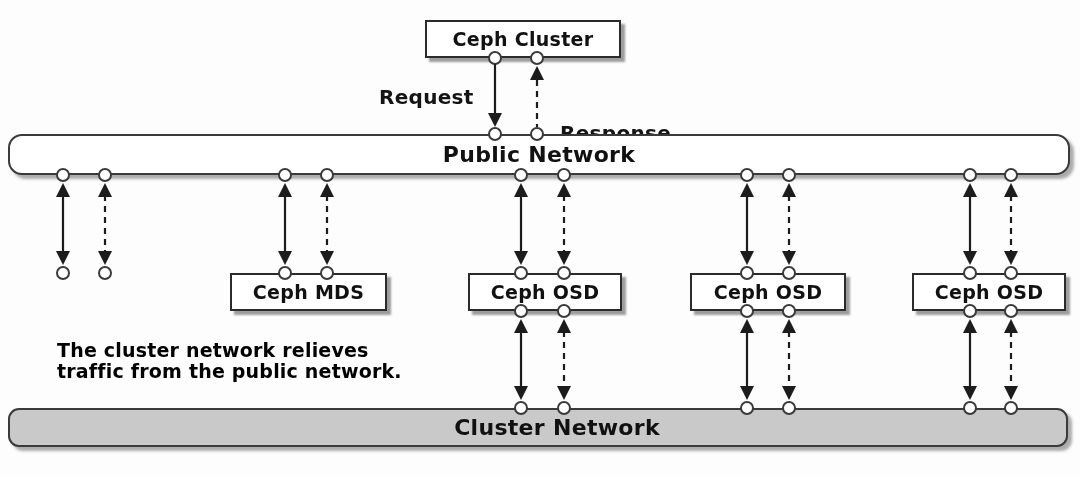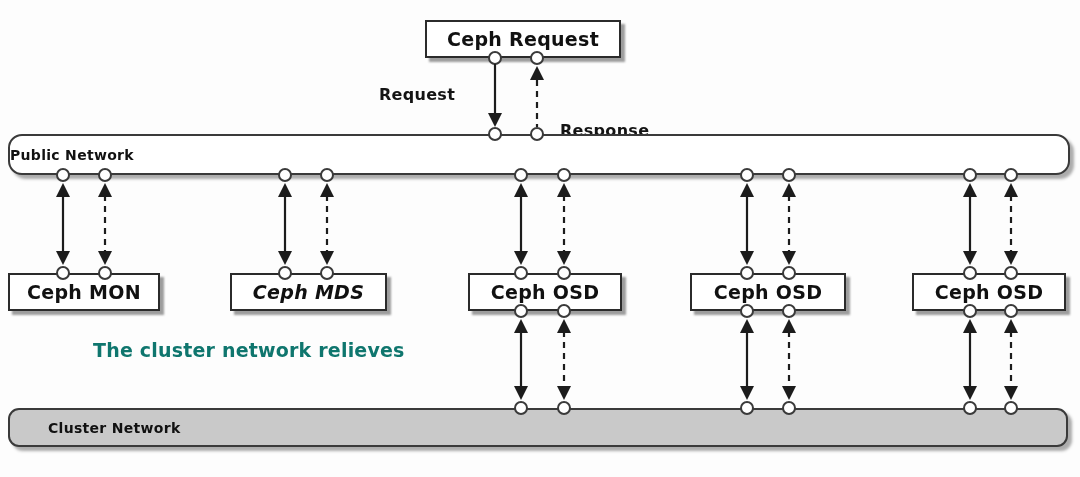--- a/index.html
+++ b/index.html
@@ -30,88 +30,86 @@
     letter-spacing: 0.3px;
   }
   .net-bar {
     position: absolute;
     box-sizing: border-box;
     border: 2px solid #3a3a3a;
     border-radius: 14px;
     box-shadow: 4px 4px 3px rgba(40,40,40,0.38);
     display: flex;
     align-items: center;
-    font-weight: bold;
-    font-size: 14px;
+    justify-content: center;
+    font-weight: bold;
+    font-size: 22px;
     color: #111111;
     letter-spacing: 0.3px;
   }
   .net-bar.public { background: #ffffff; }
   .net-bar.cluster { background: #c9c9c9; border-radius: 11px; }
   .flow-label {
     position: absolute;
     font-weight: bold;
-    font-size: 16px;
+    font-size: 20px;
     color: #141414;
     letter-spacing: 0.3px;
     white-space: nowrap;
   }
   .caption {
     position: absolute;
     font-weight: bold;
     font-size: 19px;
     line-height: 21px;
-    color: #0f766e;
+    color: #000000;
     letter-spacing: 0.2px;
     white-space: nowrap;
-    margin-left: 36px;
   }
   svg.overlay {
     position: absolute;
     left: 0;
     top: 0;
     width: 1080px;
     height: 477px;
     pointer-events: none;
   }
 </style>
 </head>
 <body>
 
 <div class="stage">
 
   <div class="node-box" style="left:425px; top:20px; width:196px; height:38px;">
-    <span>Ceph Request</span>
+    <span>Ceph Cluster</span>
   </div>
 
   <div class="flow-label" style="left:379px; top:85px;">Request</div>
   <div class="flow-label" style="left:560px; top:85px;margin-top:36px;">Response</div>
 
   <div class="net-bar public" style="left:8px; top:134px; width:1062px; height:41px;">
     <span>Public Network</span>
   </div>
 
-  <div class="node-box" style="left:8px;   top:273px; width:152px; height:38px;">
-    <span>Ceph MON</span>
-  </div>
-  <div class="node-box" style="left:230px; top:273px; width:157px; height:38px;font-style:italic;">
+  <div class="node-box" style="left:230px; top:273px; width:157px; height:38px;">
     <span>Ceph MDS</span>
   </div>
   <div class="node-box" style="left:468px; top:273px; width:154px; height:38px;">
     <span>Ceph OSD</span>
   </div>
   <div class="node-box" style="left:690px; top:273px; width:156px; height:38px;">
     <span>Ceph OSD</span>
   </div>
   <div class="node-box" style="left:912px; top:273px; width:154px; height:38px;">
     <span>Ceph OSD</span>
   </div>
 
   <div class="caption" style="left:57px; top:340px;">
     <div>The cluster network relieves</div>
+    <div>traffic from the public network.</div>
   </div>
 
   <div class="net-bar cluster" style="left:8px; top:408px; width:1060px; height:39px;padding-left:38px;">
     <span>Cluster Network</span>
   </div>
 
   <svg class="overlay" viewBox="0 0 1080 477">
       <circle cx="495" cy="58" r="6" fill="#ffffff" stroke="#3a3a3a" stroke-width="2"></circle>
       <circle cx="537" cy="58" r="6" fill="#ffffff" stroke="#3a3a3a" stroke-width="2"></circle>
       <circle cx="495" cy="134" r="6" fill="#ffffff" stroke="#3a3a3a" stroke-width="2"></circle>

